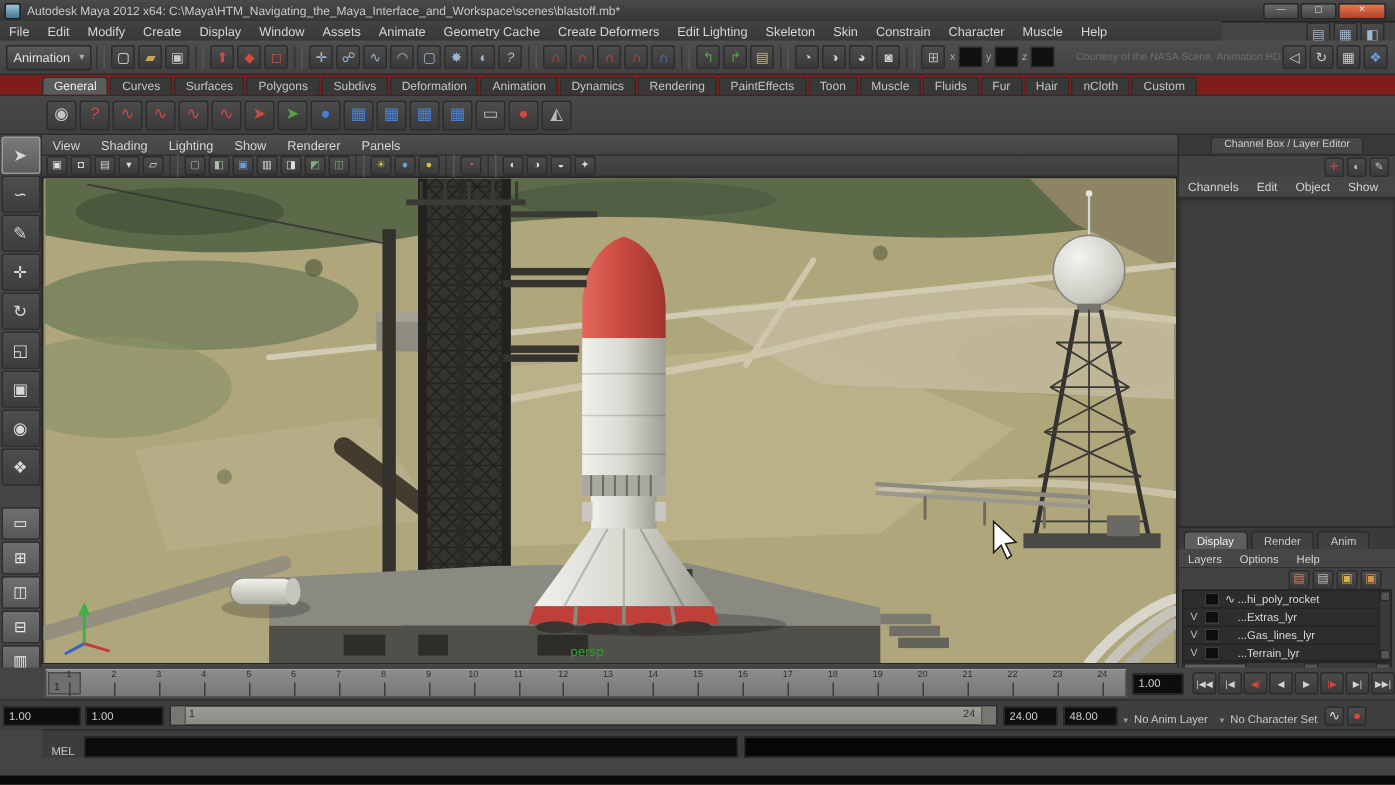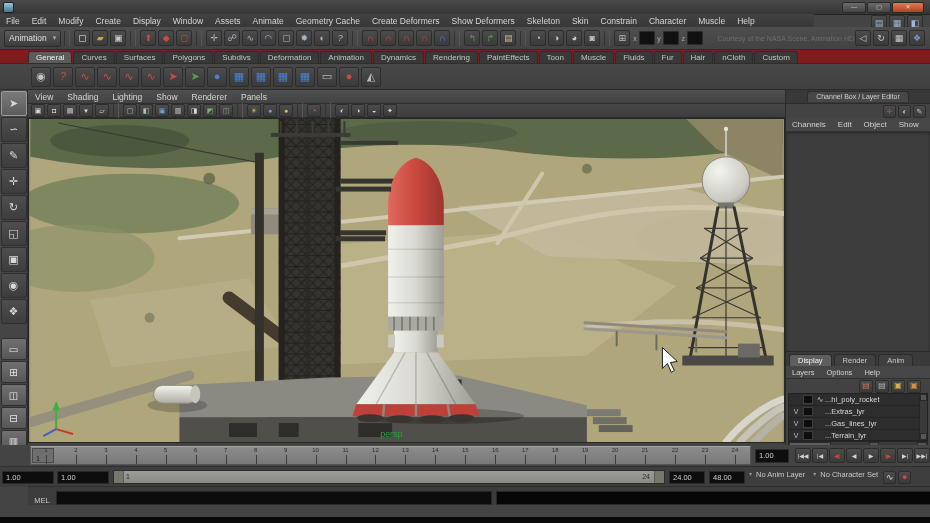--- a/index.html
+++ b/index.html
@@ -111,59 +111,60 @@
   .playback .pb:nth-of-type(3),.playback .pb:nth-of-type(6){color:#d6453c;}
   
   .rangerow{left:0;top:466px;width:930px;height:20px;background:#3e3e3e;display:flex;align-items:center;
             border-top:1px solid #2e2e2e;font-size:7.5px;}
   .nfield{height:13px;background:#0d0d0d;border:1px solid #2a2a2a;color:#cfcfcf;padding:1px 3px 0;box-sizing:border-box;}
   .range-track{position:relative;height:14px;background:linear-gradient(#9d9d98,#8a8a85);border:1px solid #2c2c2c;
                box-sizing:border-box;margin:0 4px;}
   .range-track .handle{position:absolute;top:0;width:9px;height:100%;background:#77776f;border-right:1px solid #5d5d57;}
   .range-track .handle.right{right:0;border-right:none;border-left:1px solid #5d5d57;}
   .rs-label{position:absolute;top:2px;font-size:7px;color:#2d2d2d;}
-  .dd-small{height:14px;display:flex;align-items:flex-start;color:#c9c9c9;padding:0 4px;}
+  .dd-small{height:14px;display:flex;align-items:flex-end;color:#c9c9c9;padding:0 4px;}
   .dd-small .arrow{font-size:6px;color:#999;margin-right:4px;}
   
   .cmdrow{left:0;top:486px;width:930px;height:18px;background:#3c3c3c;display:flex;align-items:flex-end;border-top:1px solid #2d2d2d;margin-left:28px;}
   .mel-label{width:28px;text-align:center;font-size:7.5px;color:#c9c9c9;}
   .cmd-input{width:434px;height:12px;background:#0c0c0c;border:1px solid #282828;}
   .cmd-output{width:446px;height:12px;background:#070707;border:1px solid #282828;margin-left:4px;}
   .helprow{left:0;top:504px;width:930px;height:13px;background:linear-gradient(#555,#484848);display:flex;align-items:center;
            border-top:1px solid #303030;font-size:8px;color:#d5d5d5;}
   .helprow span{margin-left:36px;}
   .blackbar{left:0;top:517px;width:930px;height:6px;background:#0a0a0a;}
 </style>
 </head>
 <body>
 
 <div id="app">
 
   <div class="abs titlebar">
     <div class="maya-logo"></div>
+    <span>Autodesk Maya 2012 x64: C:\Maya\HTM_Navigating_the_Maya_Interface_and_Workspace\scenes\blastoff.mb*</span>
     <div class="win-controls">
       <div class="win-btn">—</div>
       <div class="win-btn">▢</div>
       <div class="win-btn close">✕</div>
     </div>
   </div>
 
   <div class="abs menubar">
 
   <span class="menu-item">File</span>
       <span class="menu-item">Edit</span>
       <span class="menu-item">Modify</span>
       <span class="menu-item">Create</span>
       <span class="menu-item">Display</span>
       <span class="menu-item">Window</span>
       <span class="menu-item">Assets</span>
       <span class="menu-item">Animate</span>
       <span class="menu-item">Geometry Cache</span>
       <span class="menu-item">Create Deformers</span>
-      <span class="menu-item">Show Deformers</span>
+      <span class="menu-item">Edit Lighting</span>
       <span class="menu-item">Skeleton</span>
       <span class="menu-item">Skin</span>
       <span class="menu-item">Constrain</span>
       <span class="menu-item">Character</span>
       <span class="menu-item">Muscle</span>
       <span class="menu-item">Help</span>
     </div>
   <div class="abs menubar-right" style="top:15px;right:2px;">
     <i class="ic" data-glyph="▤" style="color:#9fb7cf"></i>
     <i class="ic" data-glyph="▦" style="color:#9fb7cf"></i>

